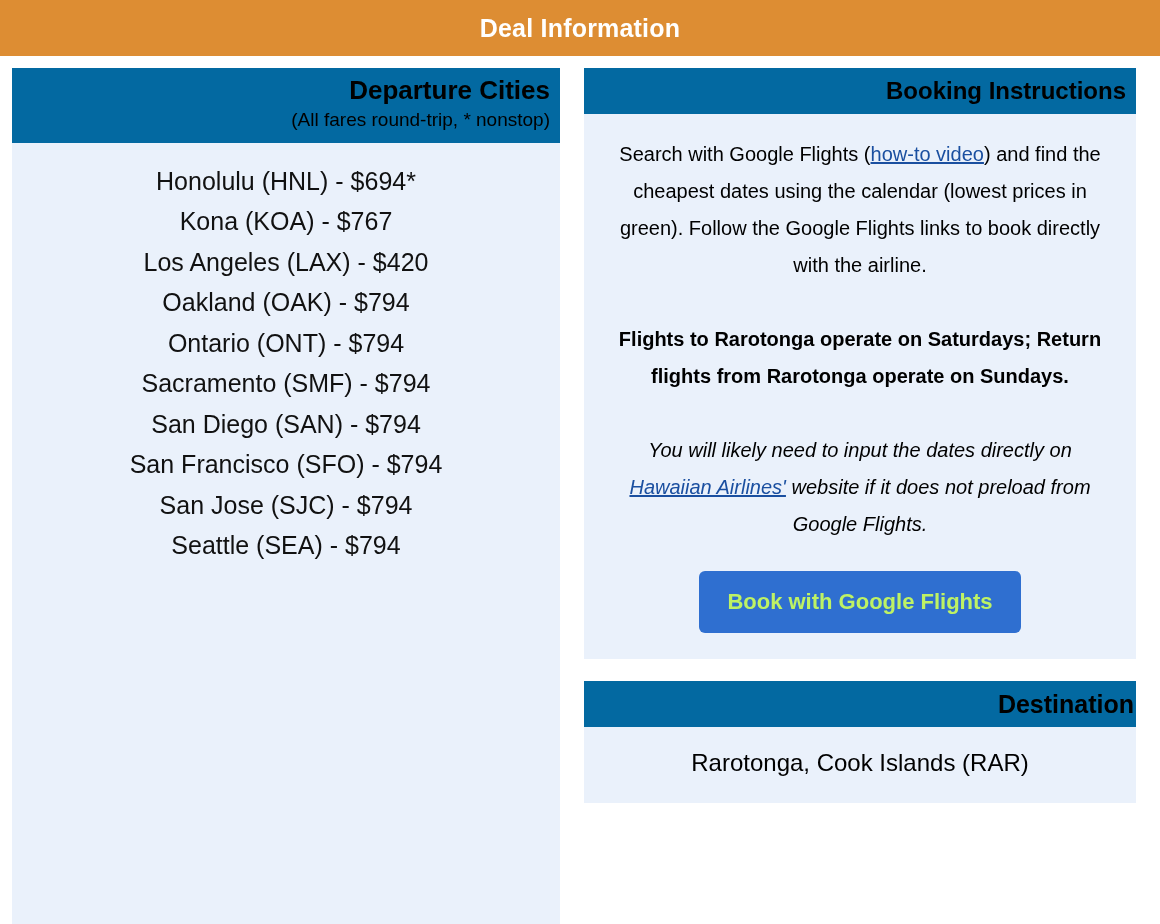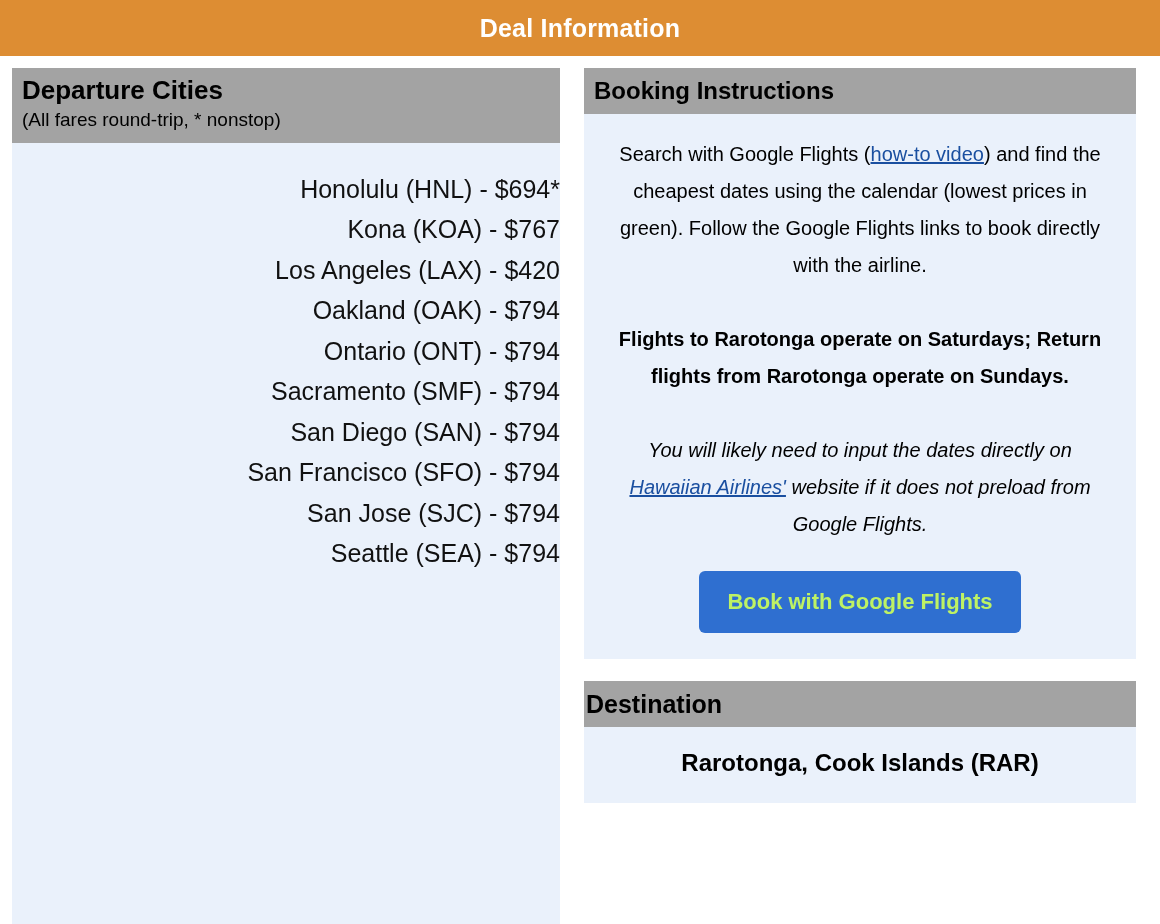--- a/index.html
+++ b/index.html
@@ -42,43 +42,43 @@
     flex: 0 0 548px;
   }
   .col-right {
     width: 552px;
     flex: 0 0 552px;
   }
   .panel {
     background: #eaf1fb;
   }
   .panel-head {
-    background: #a3a3a3;
-    text-align: left;
+    background: #0369a1;
+    text-align: right;
     padding: 8px 10px 10px 10px;
   }
   .panel-head .title {
     font-size: 26px;
     font-weight: bold;
     line-height: 1.15;
   }
   .panel-head .subtitle {
     font-size: 19px;
     font-weight: normal;
     line-height: 1.3;
     margin-top: 2px;
   }
   
   .cities-panel {
     height: 856px;
     box-sizing: border-box;
   }
   .cities-list {
-    padding-top: 26px;
-    text-align: right;
+    padding-top: 18px;
+    text-align: center;
   }
   .city-item {
     font-size: 25px;
     line-height: 40.5px;
     color: #111;
   }
   
   .booking-head {
     padding: 9px 10px;
   }
@@ -140,21 +140,21 @@
     padding: 9px 2px;
     margin-top: 20px;
   }
   .dest-head .title {
     font-size: 25px;
   }
   .dest-body {
     padding: 22px 10px 26px 10px;
     text-align: center;
     font-size: 24px;
-    font-weight: bold;
+    font-weight: normal;
   }
 </style>
 </head>
 <body>
 
 <div class="page">
 
   <div class="deal-header">Deal Information</div>
 
   <div class="columns">

